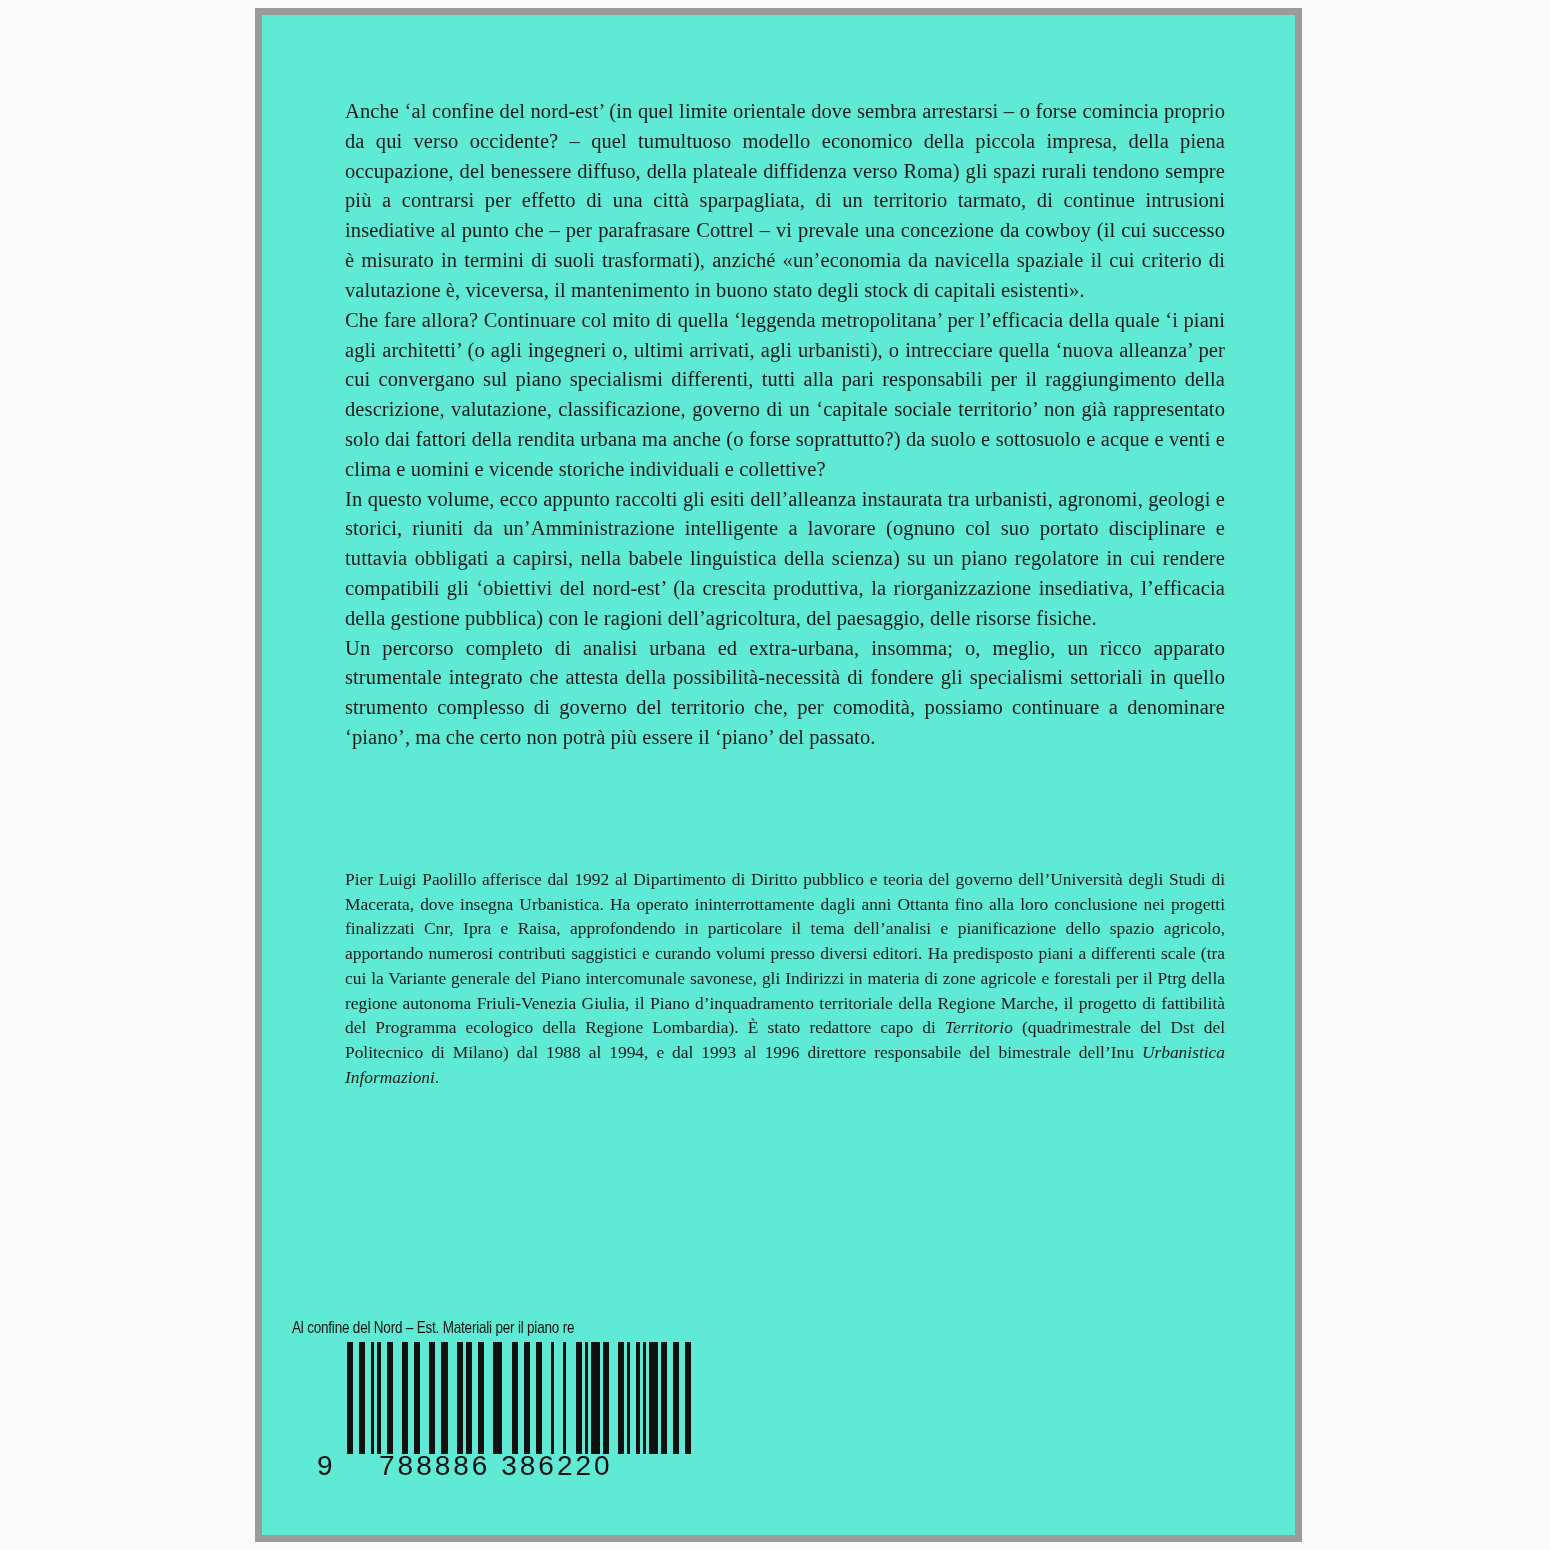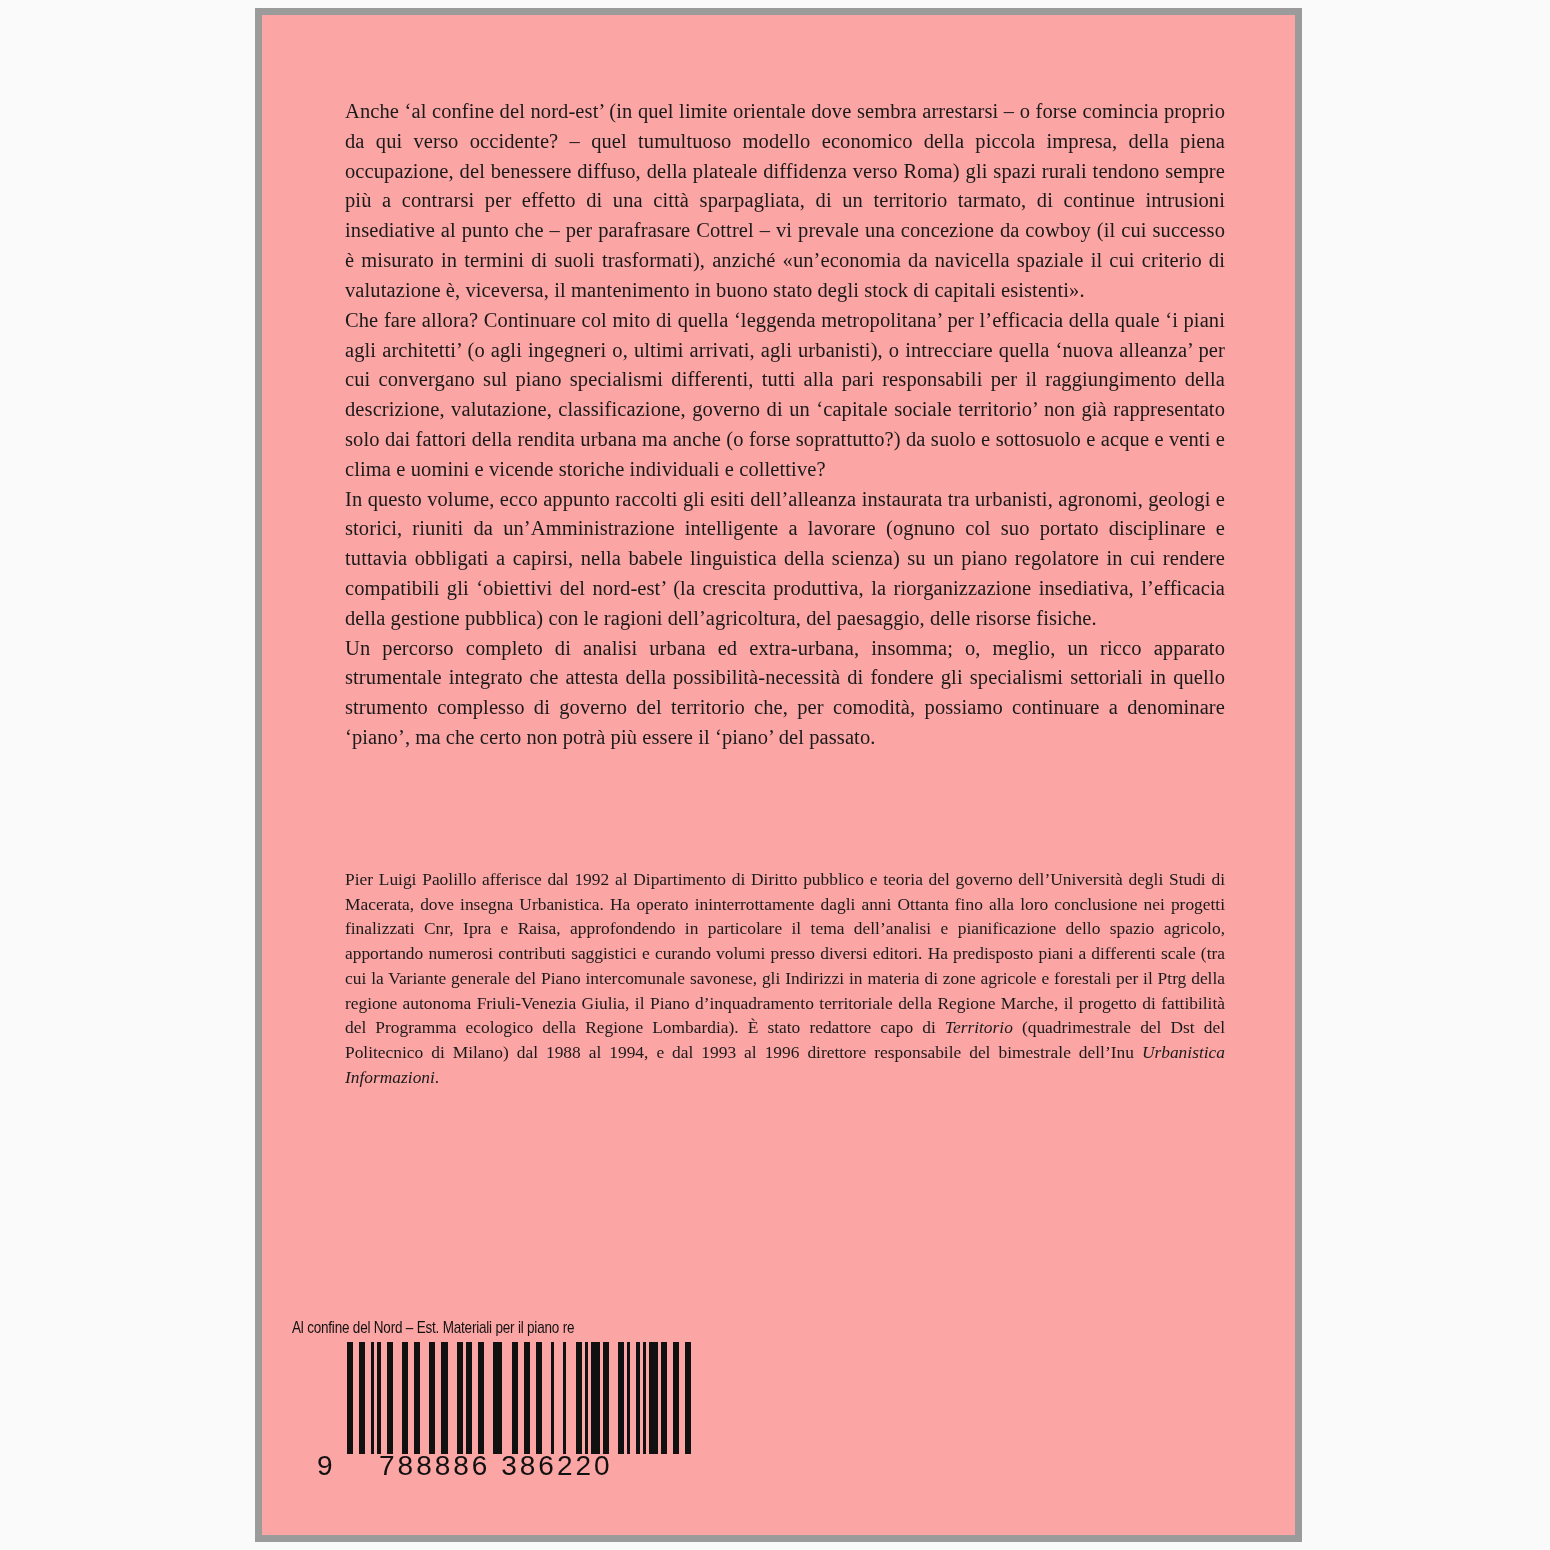--- a/index.html
+++ b/index.html
@@ -22,21 +22,21 @@
     background: #ffffff;
     border: 7px solid #9b9b9b;
     box-sizing: border-box;
   }
   .page-inner {
     position: absolute;
     left: 0;
     top: 0;
     right: 0;
     bottom: 0;
-    background: #fca5a5;
+    background: #5eead4;
   }
   .blurb {
     position: absolute;
     left: 83px;
     top: 82px;
     width: 880px;
     font-size: 20.5px;
     line-height: 1.455;
     text-align: justify;
     color: #1a1a1a;

